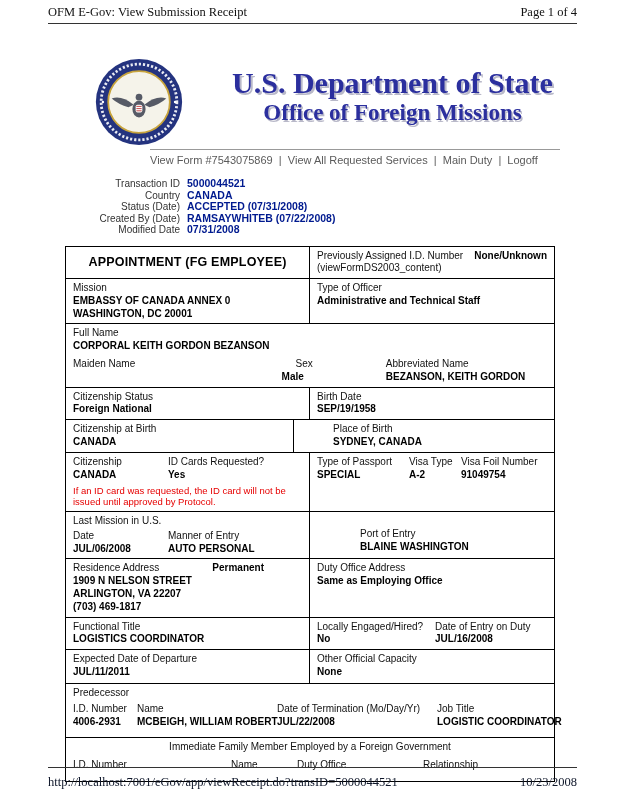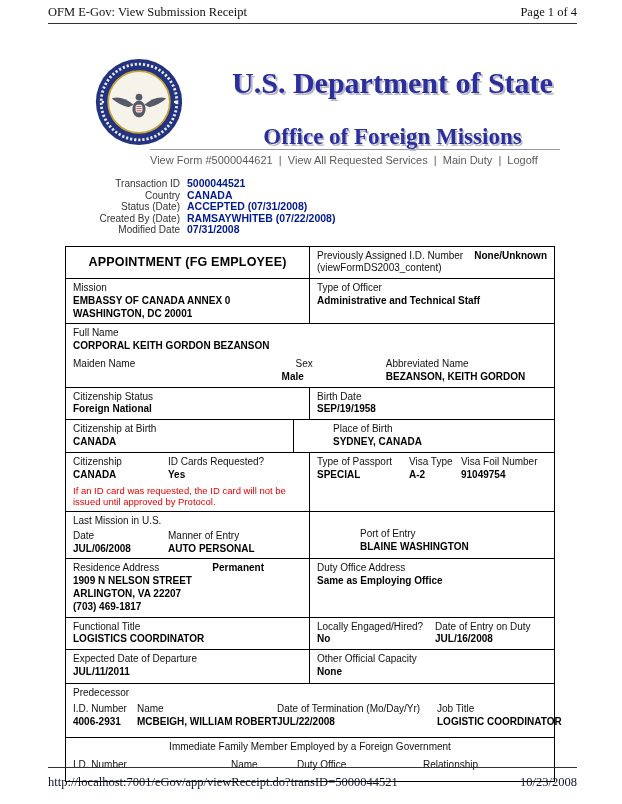--- a/index.html
+++ b/index.html
@@ -35,21 +35,21 @@
   .masthead-titles { flex: 1; text-align: center; padding-top: 8px; }
   .agency-title {
     font-family: "Liberation Serif", serif; font-weight: bold;
     font-size: 30px; color: var(--brand, #2b2f9e);
     text-shadow: 2px 2px 0 #b9b9c9;
   }
   .agency-subtitle {
     font-family: "Liberation Serif", serif; font-weight: bold;
     font-size: 23px; color: var(--brand, #2b2f9e);
     text-shadow: 1.5px 1.5px 0 #b9b9c9;
-    margin-top: 24px;
+    margin-top: 0;
   }
   
   .top-nav {
     margin: 3px 62px 0 150px;
     border-top: 1px solid #999;
     padding-top: 4px;
     font-size: 11px; color: #5a5a5a;
     text-align: left;
   }
   .top-nav a { color: #5a5a5a; text-decoration: none; cursor: pointer; }
@@ -130,21 +130,21 @@
         <path d="M47 55h6M47 57.5h6M47 60h6" stroke="#b33" stroke-width="1"></path>
       </svg>
     </span>
     <div class="masthead-titles">
       <div class="agency-title">U.S. Department of State</div>
       <div class="agency-subtitle">Office of Foreign Missions</div>
     </div>
   </div>
 
   <div class="top-nav">
-    <a>View Form #5000044621</a><a>View All Requested Services</a><a>Main Duty</a><a>Logoff</a>
+    <a>View Form #7543075869</a><a>View All Requested Services</a><a>Main Duty</a><a>Logoff</a>
   </div>
 
   <div class="meta">
     <div class="meta-row">
       <span class="meta-label">Transaction ID</span>
       <span class="meta-value">5000044521</span>
     </div>
     <div class="meta-row">
       <span class="meta-label">Country</span>
       <span class="meta-value">CANADA</span>

